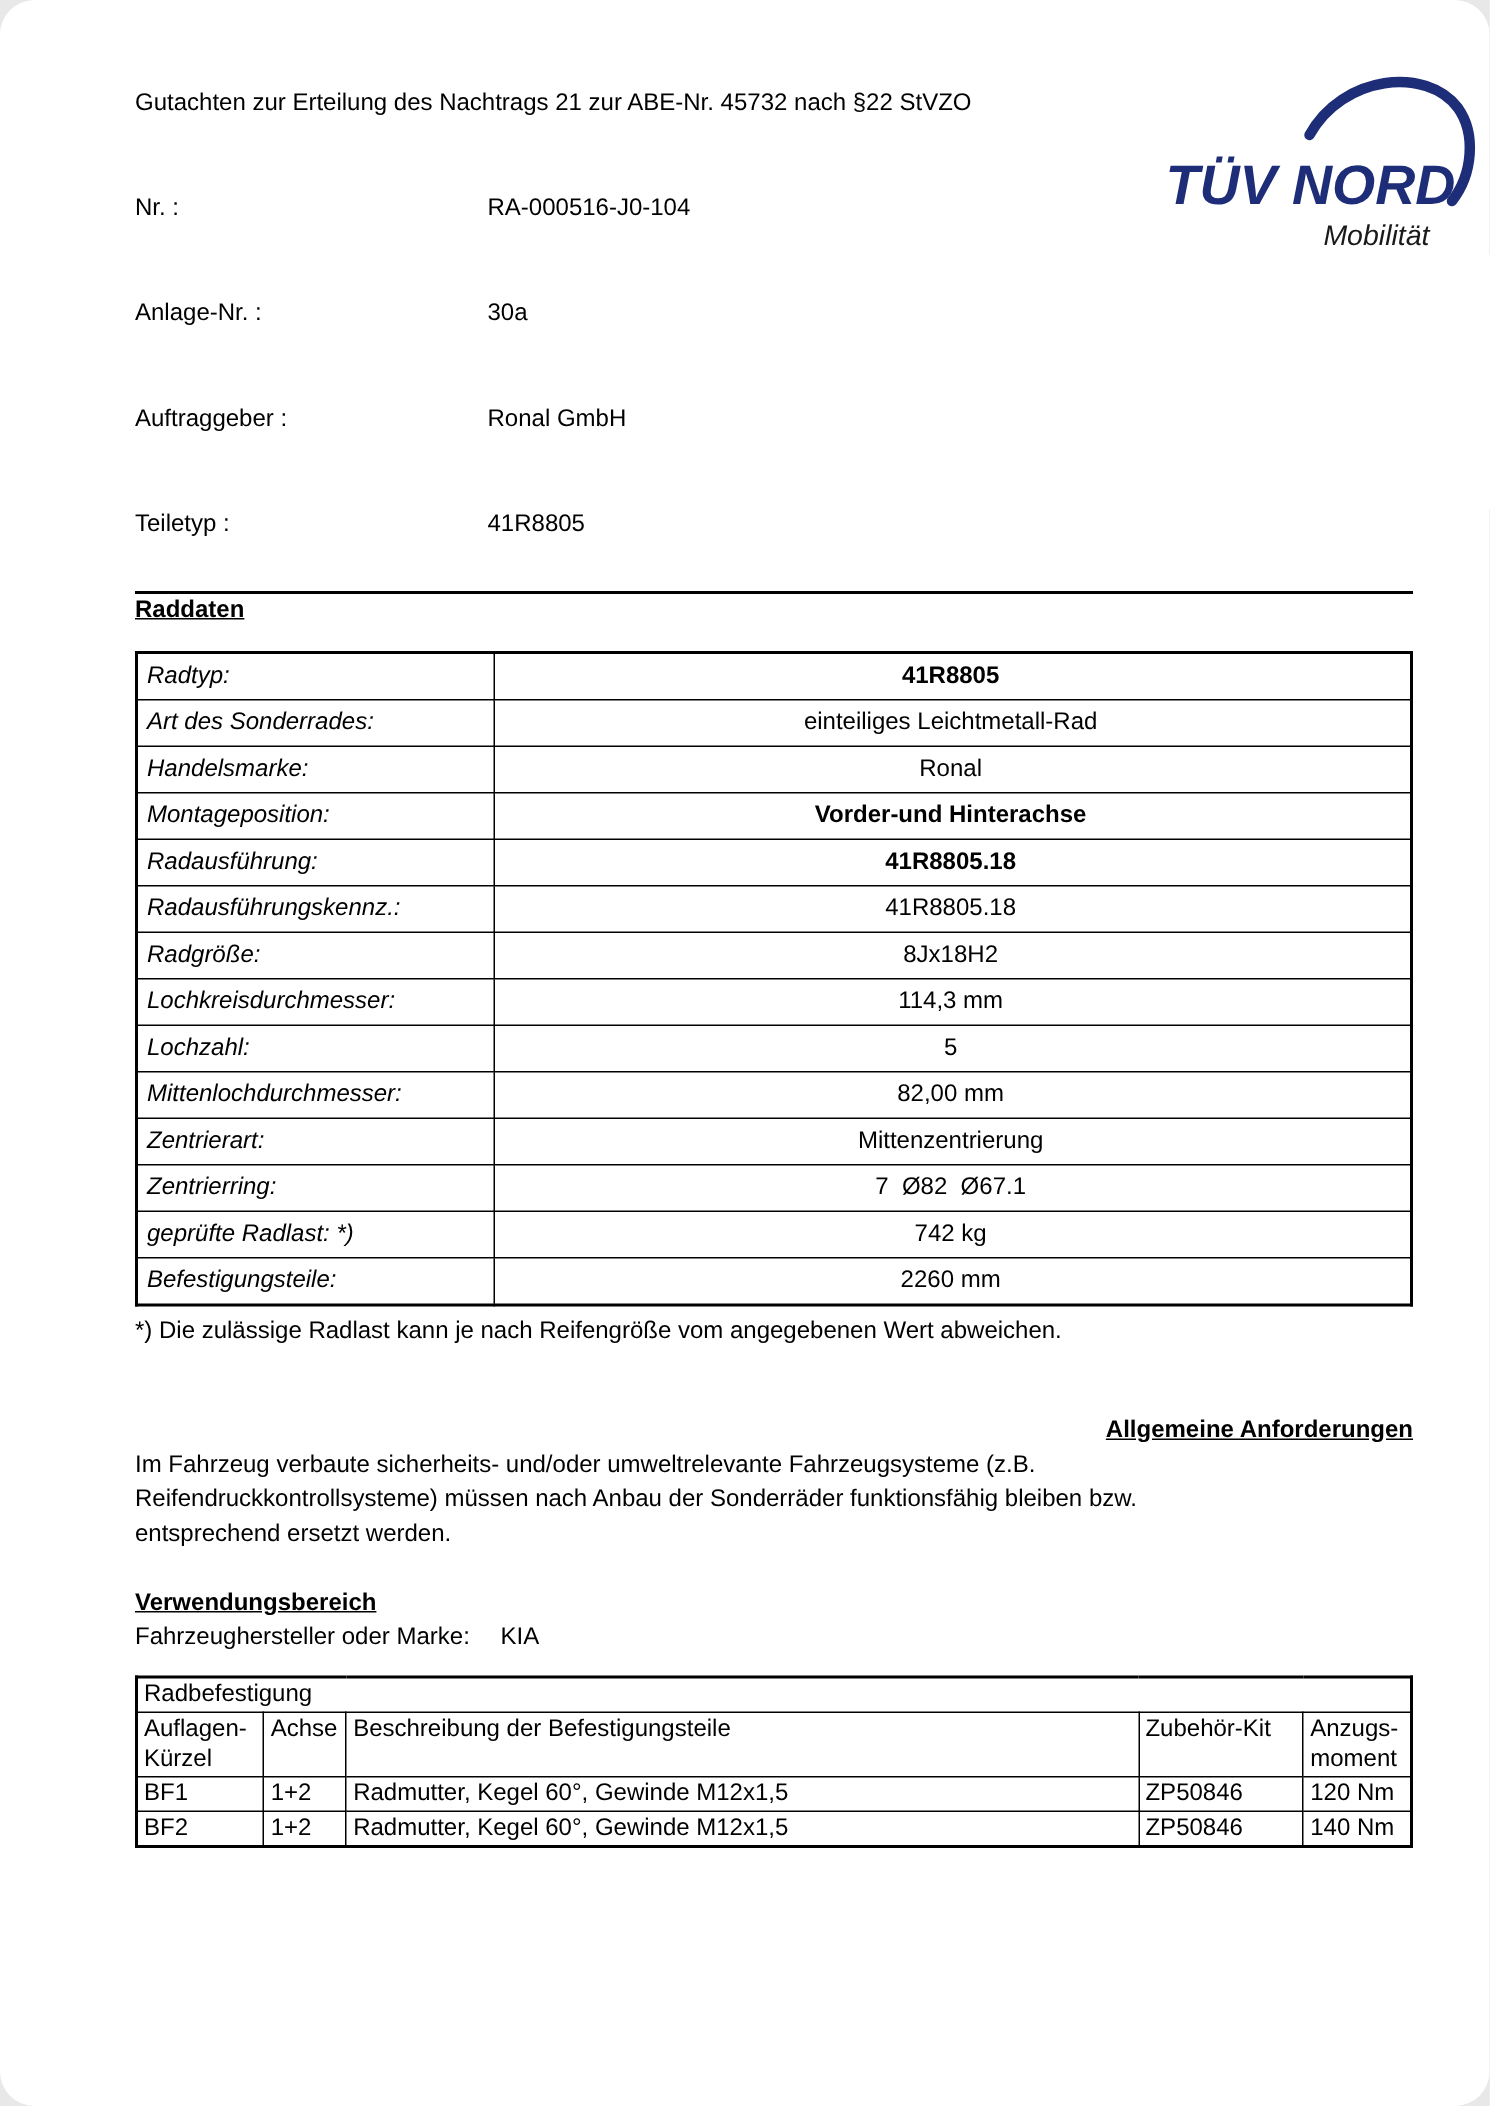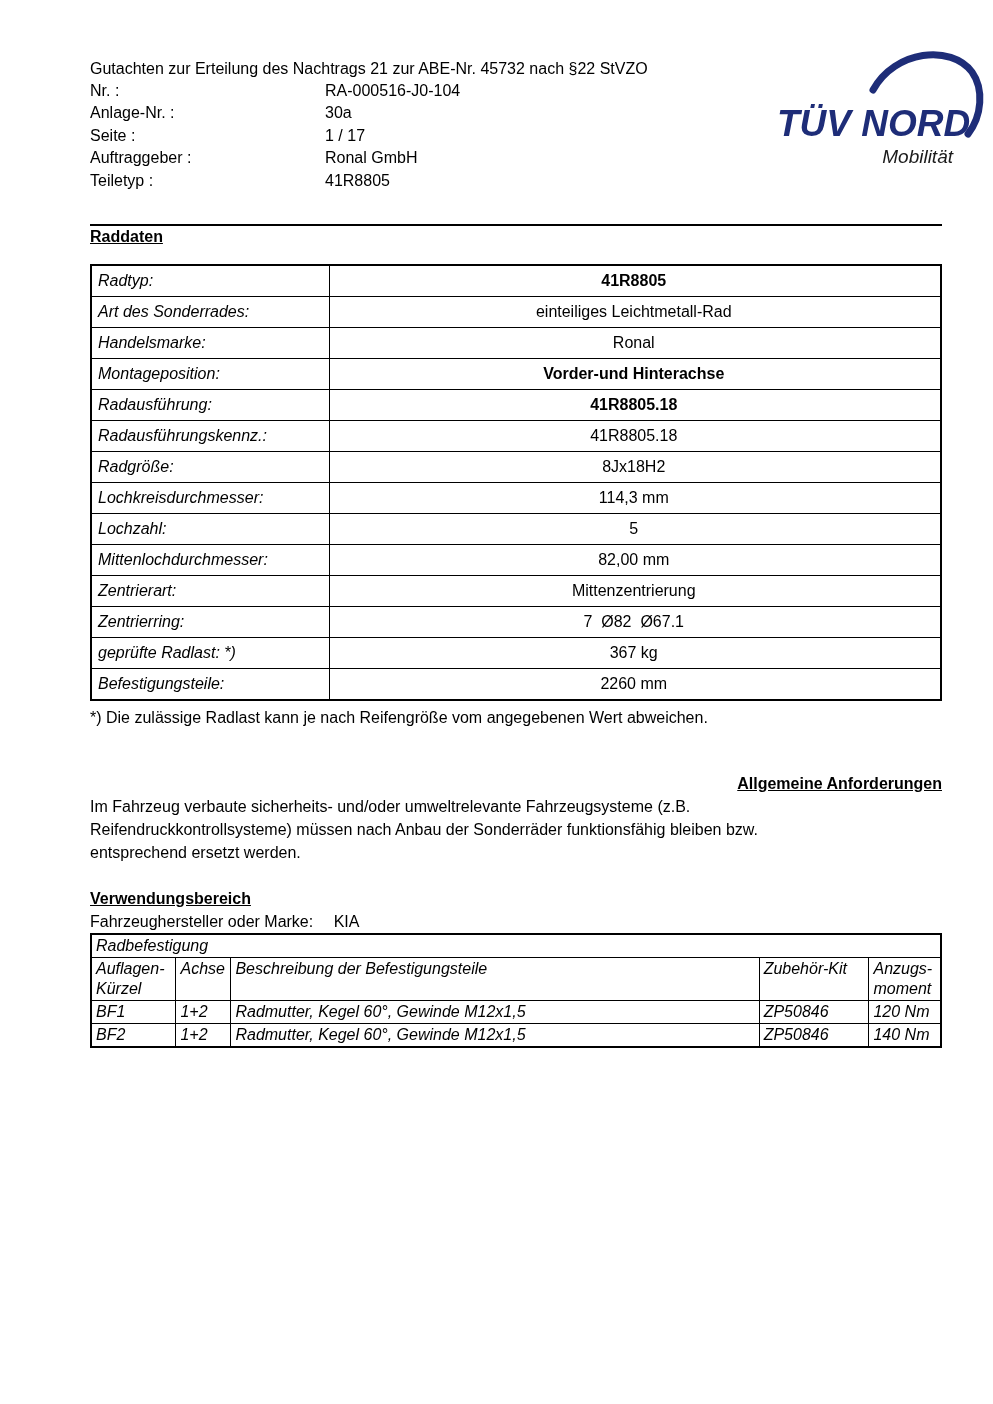--- a/index.html
+++ b/index.html
@@ -7,30 +7,31 @@
   .page {
     position: relative;
     width: 993px;
     height: 1404px;
     background: #ffffff;
     font-family: "Liberation Sans", sans-serif;
     font-size: 16px;
     color: #000;
     margin: 0 auto;
     overflow: hidden;
+    border-radius: 23px;
   }
   .content {
     position: absolute;
     left: 90px;
     top: 58px;
     width: 852px;
   }
   
   .hdr-line { line-height: 22px; }
-  .hrow { display: flex; line-height: 22.4px; }
+  .hrow { display: flex; line-height: 22.4px; margin-top: 48px; }
   .hlabel { width: 235px; flex: 0 0 235px; }
   .divider { border-top: 2px solid #000; margin-top: 32px; height: 0; }
   
   .logo-wrap { position: absolute; top: -20px; right: -45px; width: 212px; height: 134px; }
   
   .sec {
     font-size: 16px;
     font-weight: bold;
     text-decoration: underline;
     line-height: 22px;
@@ -54,22 +55,22 @@
   .footnote { margin-top: 6px; line-height: 22px; }
   .allg-title { margin-top: 44px; text-align: right; }
   .para { white-space: pre-line; line-height: 23px; }
   .verw-title { margin-top: 24px; }
   .fz-row { line-height: 23px; }
   .fz-val { display: inline-block; margin-left: 16px; }
   
   table.t2 {
     border-collapse: collapse;
     width: 852px;
+    margin-top: 14px;
     border: 2px solid #000;
-    font-style: italic;
   }
   table.t2 th, table.t2 td {
     border: 1px solid #000;
     padding: 1px 4px;
     line-height: 20px;
     text-align: left;
     font-weight: normal;
     vertical-align: top;
   }
   table.t2 th.wrap { white-space: pre-line; }
@@ -90,24 +91,20 @@
 
       <div class="hrow">
         <span class="hlabel">Nr. :</span>
         <span>RA-000516-J0-104</span>
       </div>
       <div class="hrow">
         <span class="hlabel">Anlage-Nr. :</span>
         <span>30a</span>
       </div>
       <div class="hrow">
-        <span class="hlabel">Seite :</span>
-        <span>1 / 17</span>
-      </div>
-      <div class="hrow">
         <span class="hlabel">Auftraggeber :</span>
         <span>Ronal GmbH</span>
       </div>
       <div class="hrow">
         <span class="hlabel">Teiletyp :</span>
         <span>41R8805</span>
       </div>
 
       <div class="logo-wrap">
         <svg width="212" height="134" viewBox="0 0 212 134">
@@ -167,21 +164,21 @@
         <tr>
           <td class="lab">Zentrierart:</td>
           <td class="val">Mittenzentrierung</td>
         </tr>
         <tr>
           <td class="lab">Zentrierring:</td>
           <td class="val">7  Ø82  Ø67.1</td>
         </tr>
         <tr>
           <td class="lab">geprüfte Radlast: *)</td>
-          <td class="val">367 kg</td>
+          <td class="val">742 kg</td>
         </tr>
         <tr>
           <td class="lab">Befestigungsteile:</td>
           <td class="val">2260 mm</td>
         </tr>
       </tbody>
     </table>
 
     <div class="footnote">*) Die zulässige Radlast kann je nach Reifengröße vom angegebenen Wert abweichen.</div>
 

